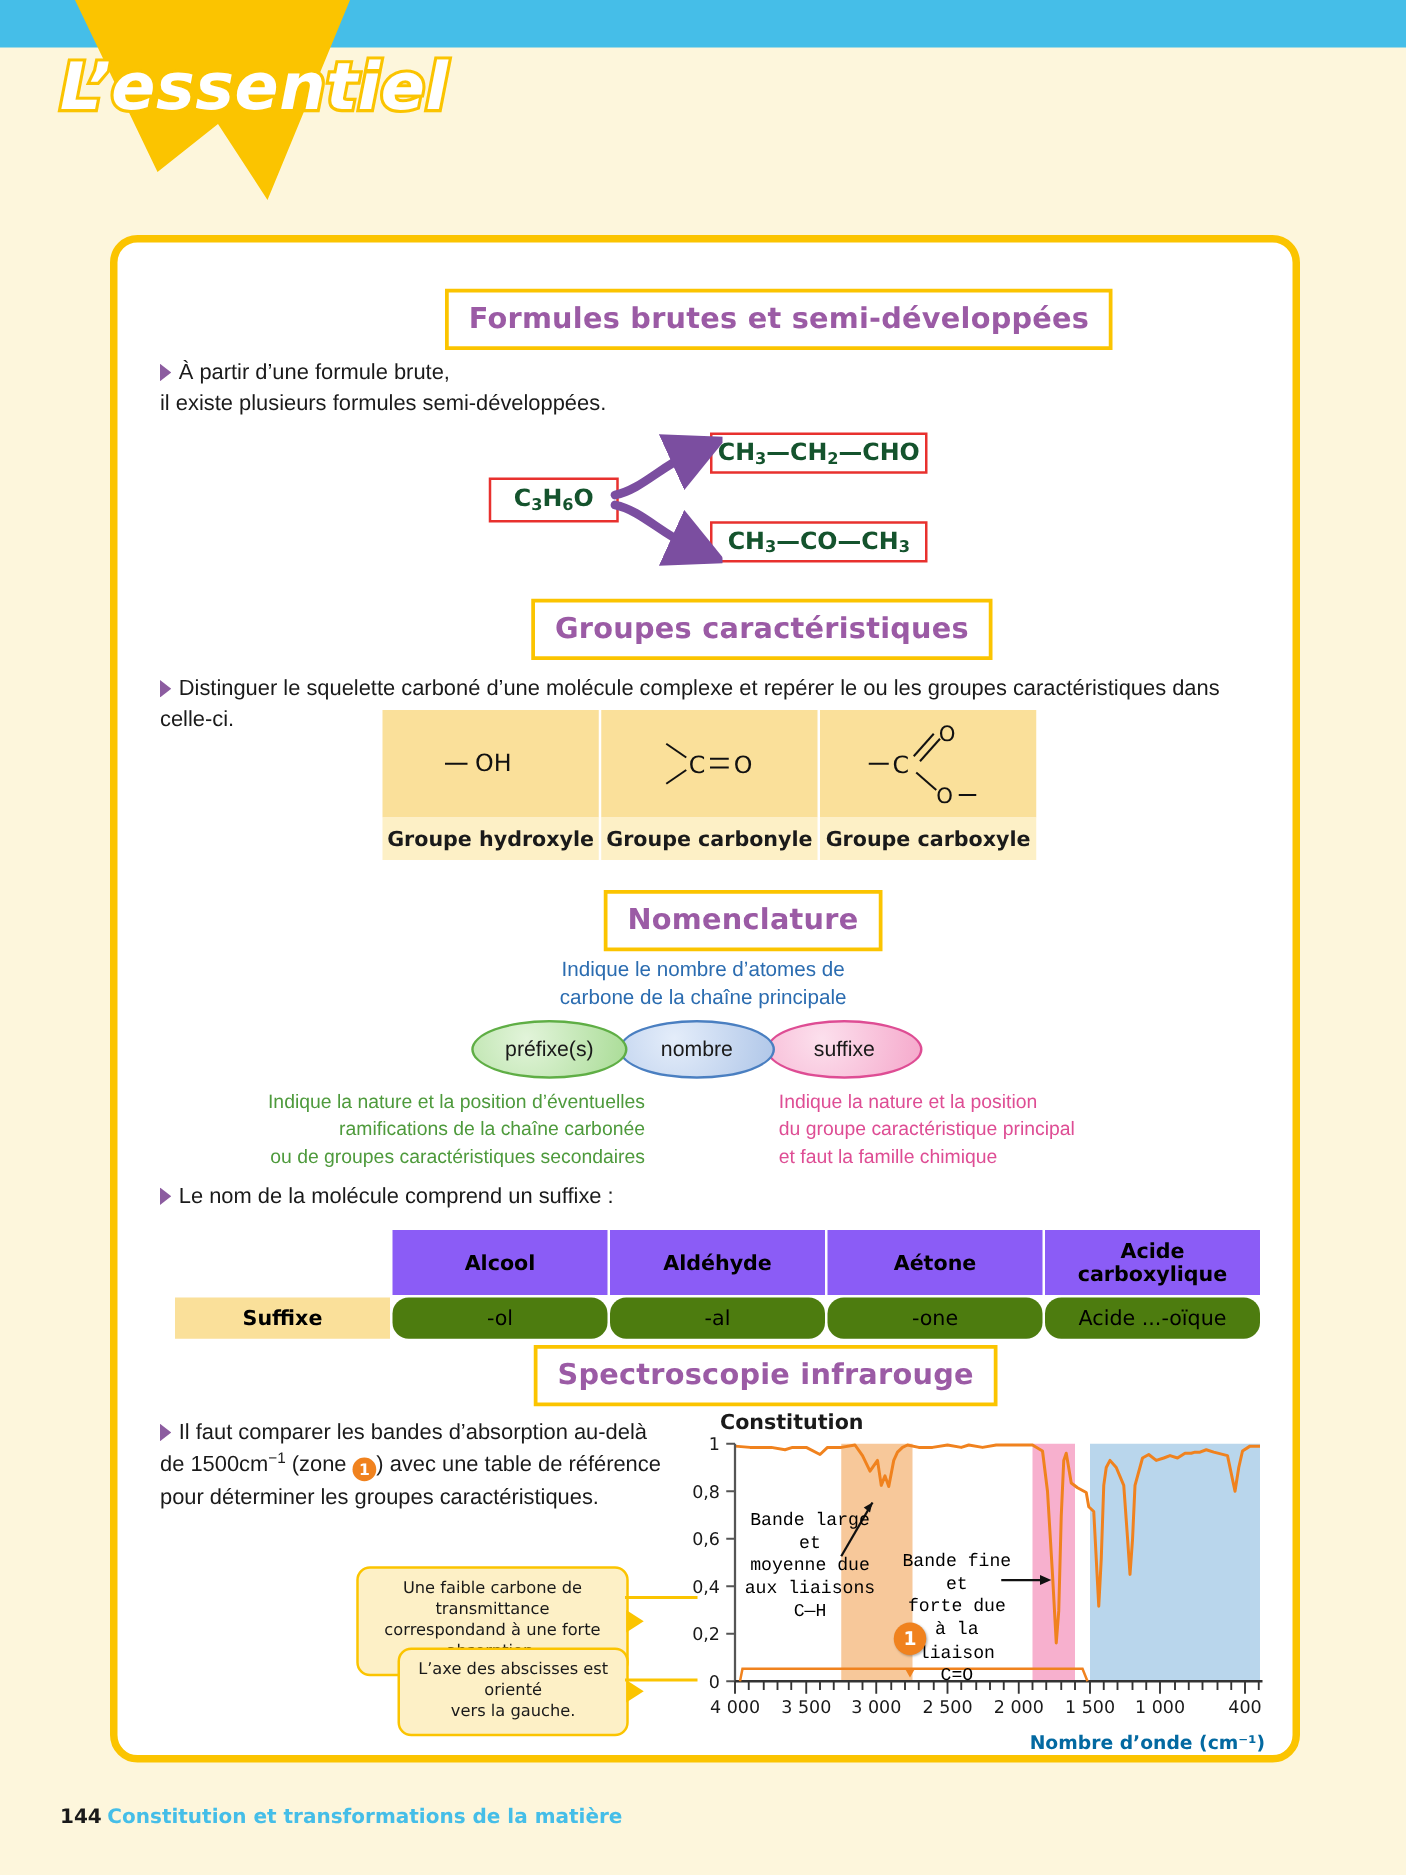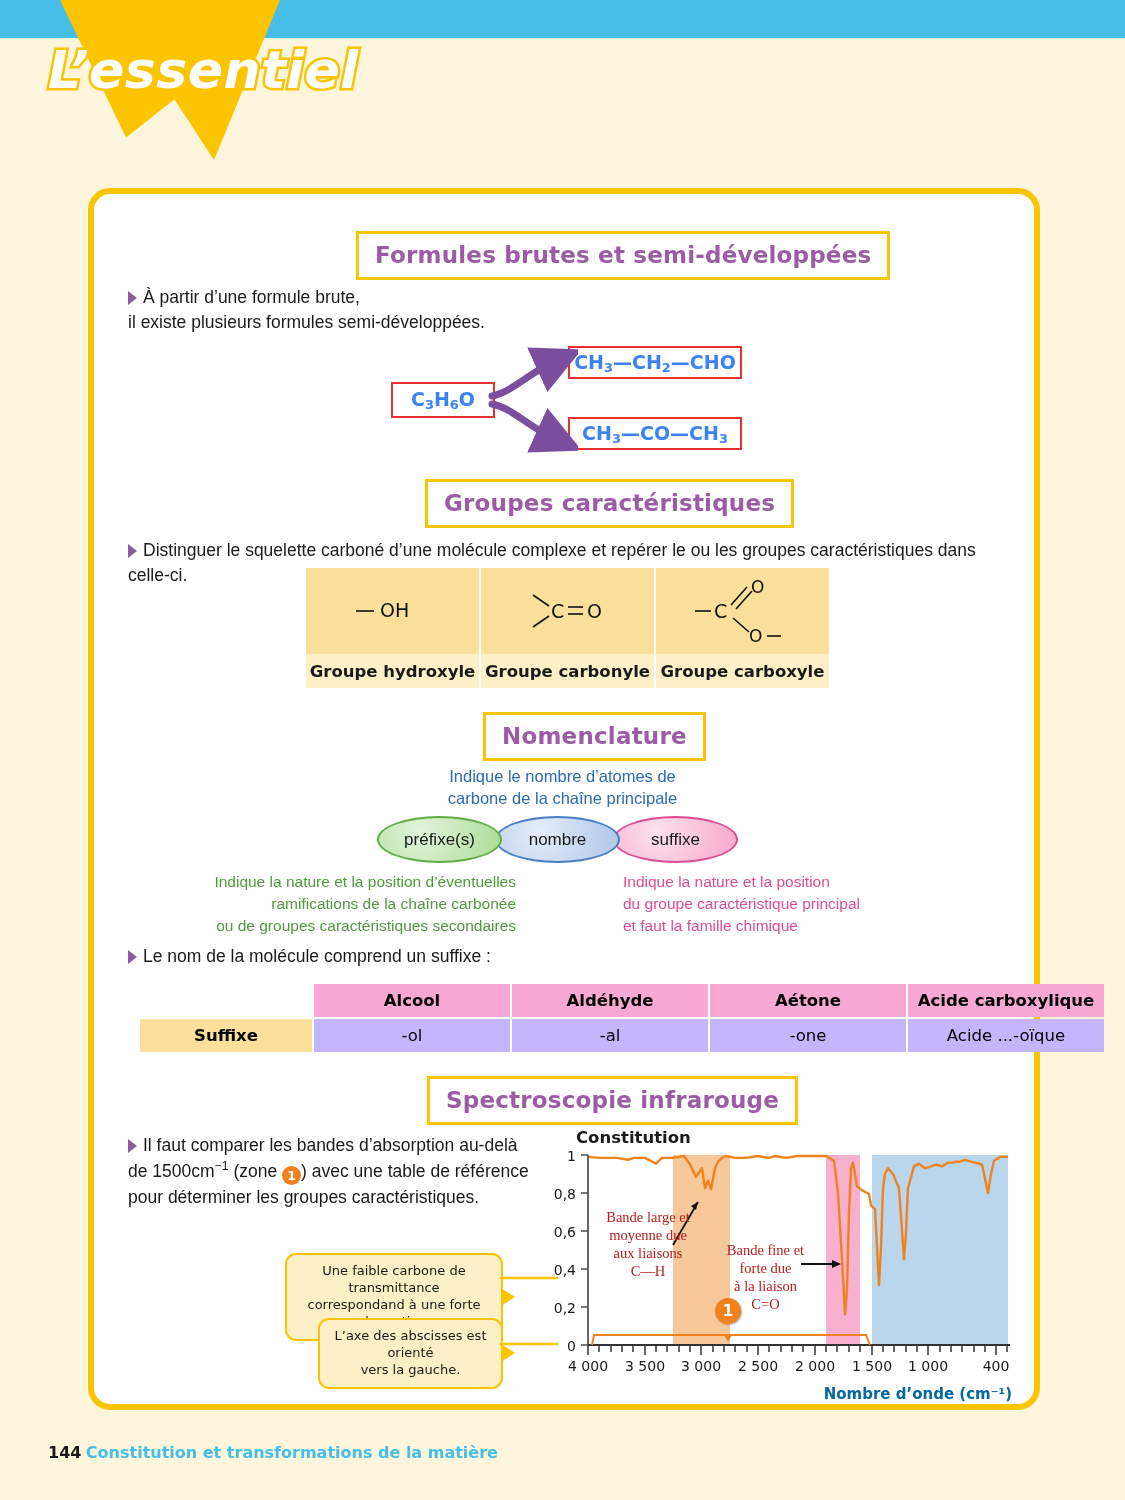--- a/index.html
+++ b/index.html
@@ -67,21 +67,21 @@
     background: #8C5CA0;
     clip-path: polygon(0 0, 100% 50%, 0 100%);
     margin-right: 6px;
     vertical-align: -2px;
   }
 
   
   .fbox {
     position: absolute;
     border: 2px solid #E8312E;
-    color: #3b82f6;
+    color: #14532d;
     font-weight: 700;
     font-size: 19px;
     display: flex; align-items: center; justify-content: center;
     background: #fff;
     font-family: "DejaVu Sans", sans-serif;
     white-space: nowrap;
   }
   .fbox sub { font-size: 0.68em; vertical-align: -0.22em; }
 
   
@@ -125,23 +125,23 @@
   
   .sfx-table {
     position: absolute; left: 138px; top: 982px;
     border-collapse: separate; border-spacing: 2px;
     font-size: 16.5px;
   }
   .sfx-table td {
     padding: 7px 4px; text-align: center; font-family: "DejaVu Sans", sans-serif;
   }
   .sfx-blank { background: transparent; width: 172px; }
-  .sfx-head { background: #f9a8d4; font-weight: 700; width: 196px; margin-top: 23px; }
+  .sfx-head { background: #8b5cf6; font-weight: 700; width: 172px; margin-top: 23px; }
   .sfx-rowhead { background: #FAE09A; font-weight: 700; }
-  .sfx-cell { background: #c4b5fd; }
+  .sfx-cell { background: #4d7c0f; border-radius: 13px; }
 
   
   .callout {
     position: absolute;
     background: #FDF0C6;
     border: 2.5px solid #FBC400;
     border-radius: 11px;
     font-size: 13px; color: #1A1A1A;
     text-align: center; line-height: 1.3;
     padding: 8px 10px;
@@ -170,23 +170,23 @@
   }
   .ytick {
     position: absolute; font-size: 14px; color: #1A1A1A; text-align: right;
     width: 34px; font-family: "DejaVu Sans", sans-serif;
   }
   .xtick {
     position: absolute; font-size: 14px; color: #1A1A1A; text-align: center;
     width: 60px; font-family: "DejaVu Sans", sans-serif;
   }
   .ann {
-    position: absolute; font-size: 14.5px; color: #b91c1c;
+    position: absolute; font-size: 14.5px; color: #000000;
     text-align: center; line-height: 1.25;
-    font-family: Liberation Serif, serif;
+    font-family: Liberation Mono, monospace;
   }
   .badge1 {
     position: absolute; width: 26px; height: 26px; border-radius: 50%;
     background: #F0821E; color: #fff; font-size: 15px; font-weight: 700;
     display: flex; align-items: center; justify-content: center;
     box-shadow: 1px 1px 2px rgba(0,0,0,.3);
     font-family: "DejaVu Sans", sans-serif;
   }
   .inline-badge {
     display: inline-flex; width: 19px; height: 19px; border-radius: 50%;

